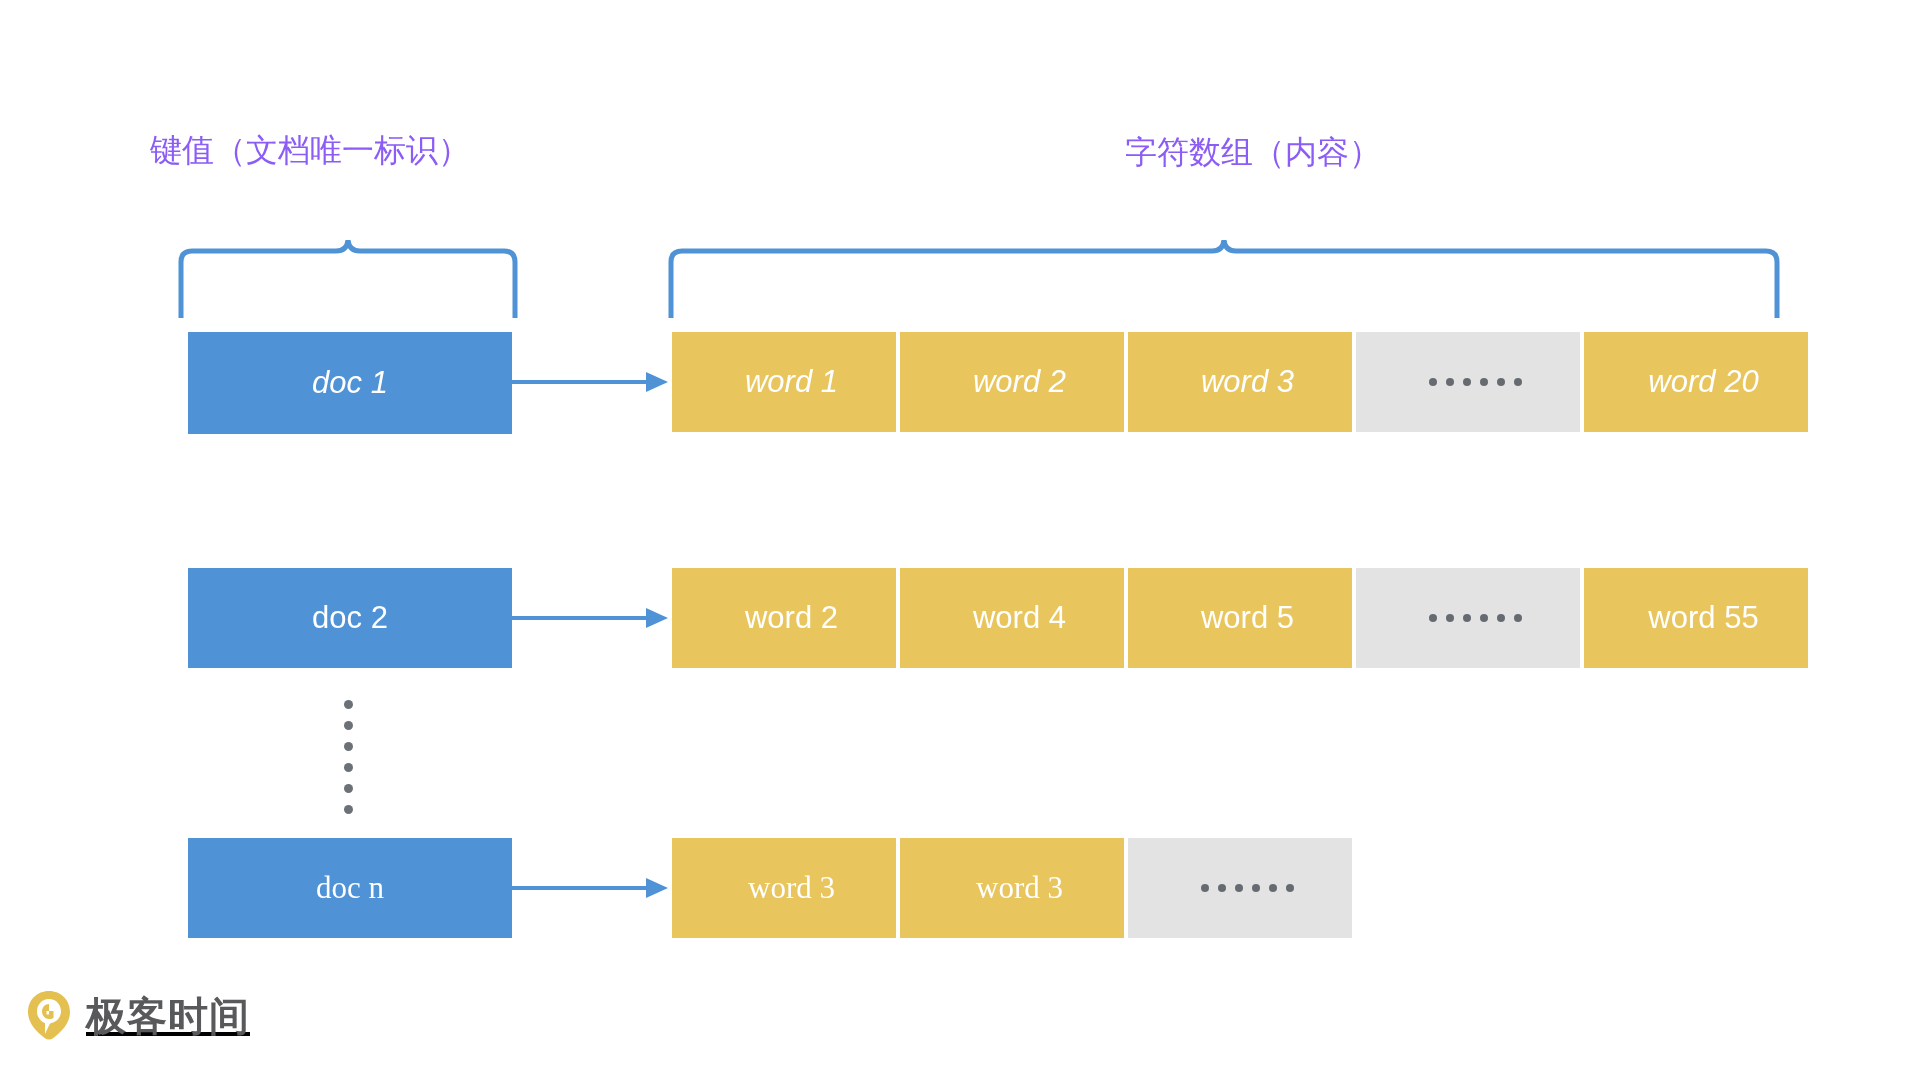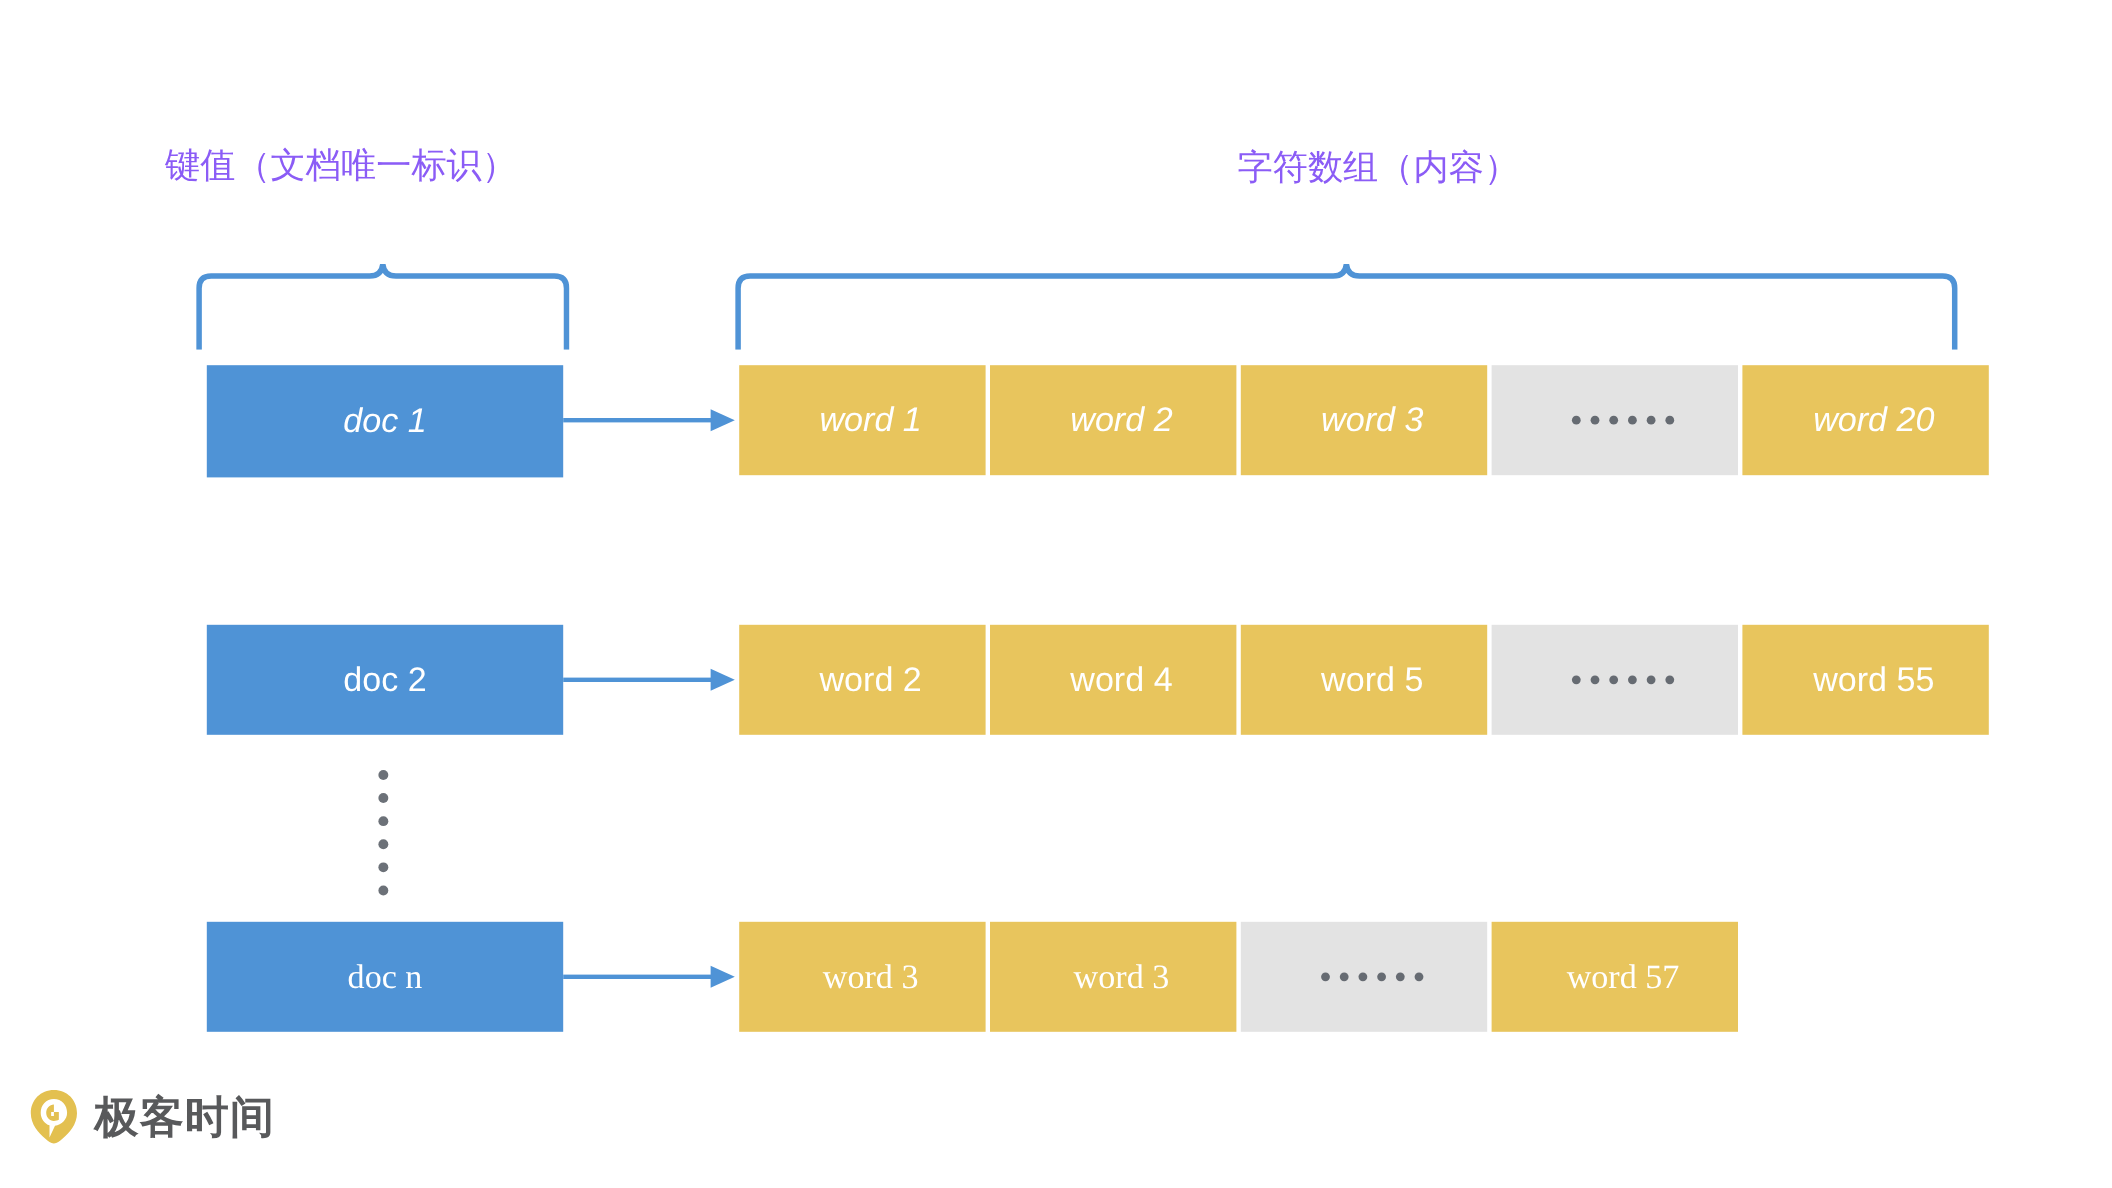--- a/index.html
+++ b/index.html
@@ -154,20 +154,21 @@
   }
 
   
   #logo {
     position: absolute;
     left: 26px;
     top: 990px;
     display: flex;
     align-items: center;
     gap: 14px;
+    text-decoration: underline;
   }
   #logo-mark {
     width: 46px;
     height: 52px;
   }
   #logo-text {
     font-size: 40px;
     font-weight: bold;
     color: #58595b;
     letter-spacing: 1px;
@@ -270,21 +271,20 @@
       <div class="word-cell ellipsis-cell">
         <span class="dots-inline">
           <i></i>
             <i></i>
             <i></i>
             <i></i>
             <i></i>
             <i></i>
         </span>
       </div>
-      <div class="word-cell">word 57</div>
     </div>
   </div>
 
   <div id="logo">
     <span id="logo-mark">
       <svg width="46" height="52" viewBox="0 0 46 52" xmlns="http://www.w3.org/2000/svg">
         <path d="M23 1 C11 1 2 10 2 22 C2 32 9 40 15 45 C18 47.5 20 49.5 23 49.5 C26 49.5 28 47.5 31 45 C37 40 44 32 44 22 C44 10 35 1 23 1 Z" fill="#e3c050"></path>
         <path d="M23 9 C16 9 11 14.5 11 21.5 C11 27 14.5 31.5 19 33 L19 44 L24 33.5 C30 32.5 35 27.5 35 21.5 C35 14.5 30 9 23 9 Z" fill="#ffffff"></path>
         <path d="M23 14 C19 14 16 17.5 16 21.5 C16 25.5 19 29 23 29 L23 24.5 L20.5 24.5 L20.5 21 L27.5 21 L27.5 28 C26.3 28.7 24.7 29 23 29 L23 14 Z" fill="#e3c050"></path>
       </svg>

